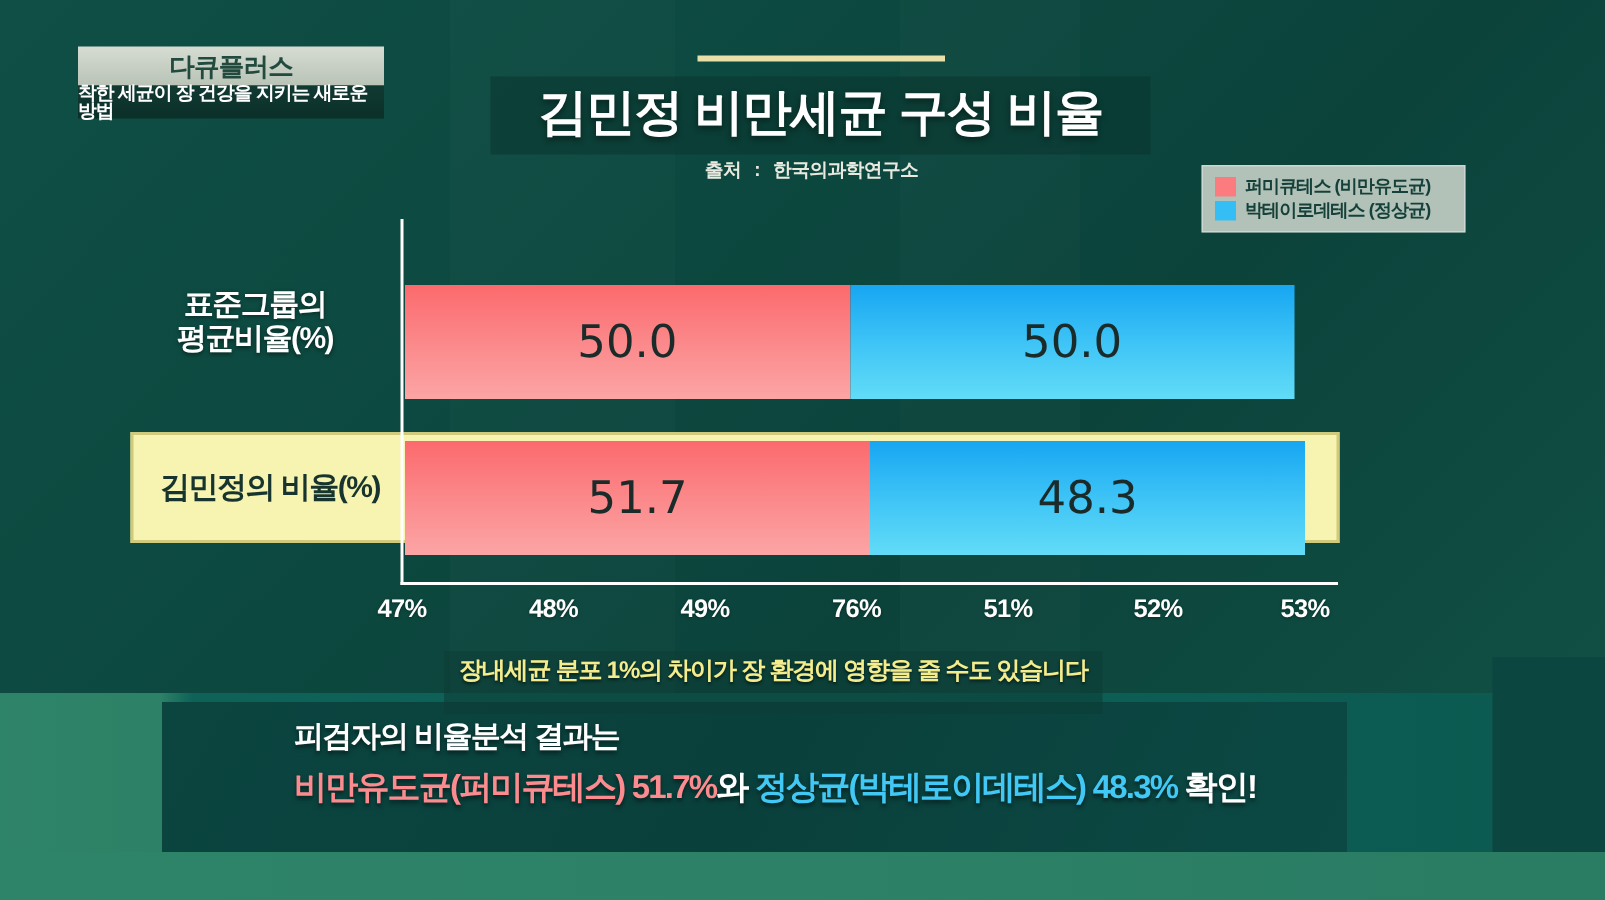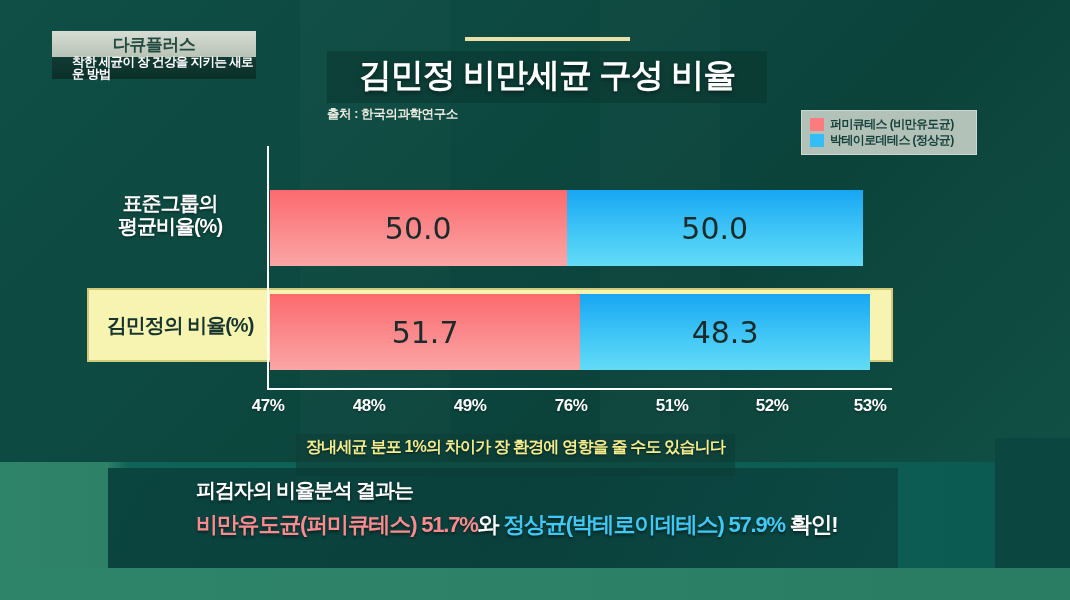--- a/index.html
+++ b/index.html
@@ -42,37 +42,37 @@
   }
   .brand-top span{
     font-size:17px;font-weight:bold;color:#234a3f;letter-spacing:-0.5px;
     line-height:1;
   }
   .brand-bot{
     height:22px;background:linear-gradient(180deg,#113a33 0%,#0b2f29 100%);
     display:flex;align-items:center;justify-content:center;
   }
   .brand-bot span{
-    font-size:12.5px;font-weight:bold;color:#ffffff;letter-spacing:-0.6px;line-height:1;margin-left:20px;
+    font-size:12.5px;font-weight:bold;color:#ffffff;letter-spacing:-0.6px;line-height:1;
   }
 
   
   .title-wrap{position:absolute;left:327px;top:37px;width:440px;}
   .title-rule{height:4px;width:165px;margin:0 auto 6px auto;background:#e8e0a8;}
   .title-box{
     background:rgba(10,52,46,0.55);
     padding:6px 18px 10px 18px;text-align:center;margin-top:10px;
   }
   .title-box span{
     font-size:33px;font-weight:bold;color:#ffffff;letter-spacing:-1px;
     line-height:1.1;text-shadow:0 2px 4px rgba(0,0,0,0.45);
   }
   .source{
-    position:absolute;left:327px;top:104px;width:440px;text-align:left;
-    padding-right:12px;box-sizing:border-box;
+    position:absolute;left:327px;top:104px;width:440px;text-align:center;
+    padding-right:12px;box-sizing:border-box;font-family:Liberation Mono, monospace;
   }
   .source span{font-size:12.5px;color:#e9e9df;font-weight:bold;letter-spacing:-0.4px;}
 
   
   .legend{
     position:absolute;left:801px;top:110px;width:176px;
     background:rgba(215,222,212,0.82);
     border:1px solid rgba(255,255,255,0.35);
     padding:5px 8px;box-sizing:border-box;
   }
@@ -224,17 +224,17 @@
     </div>
   </div>
 
   <div class="caption">
     <span>장내세균 분포 1%의 차이가 장 환경에 영향을 줄 수도 있습니다</span>
   </div>
 
   <div class="narr">
     <div class="narr-l1">피검자의 비율분석 결과는</div>
     <div class="narr-l2">
-      <span class="t-pink">비만유도균(퍼미큐테스) 51.7%</span><span class="t-white">와</span><span class="t-white">&nbsp;</span><span class="t-cyan">정상균(박테로이데테스) 57.9%</span><span class="t-white"> 확인!</span>
+      <span class="t-pink">비만유도균(퍼미큐테스) 51.7%</span><span class="t-white">와</span><span class="t-white">&nbsp;</span><span class="t-cyan">정상균(박테로이데테스) 48.3%</span><span class="t-white"> 확인!</span>
     </div>
   </div>
 
 </div>
 
 </body></html>

